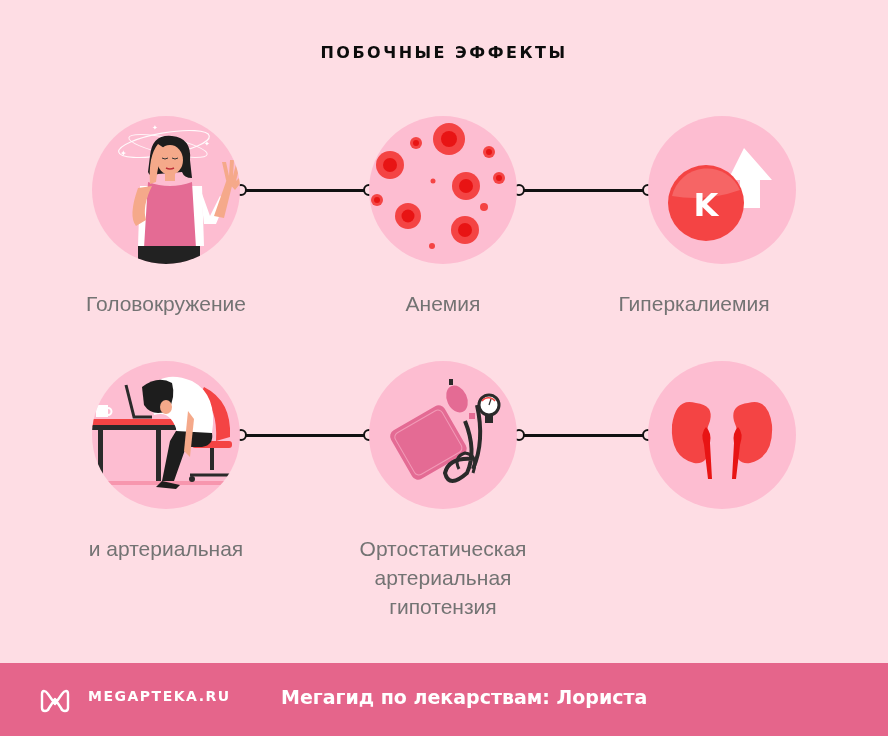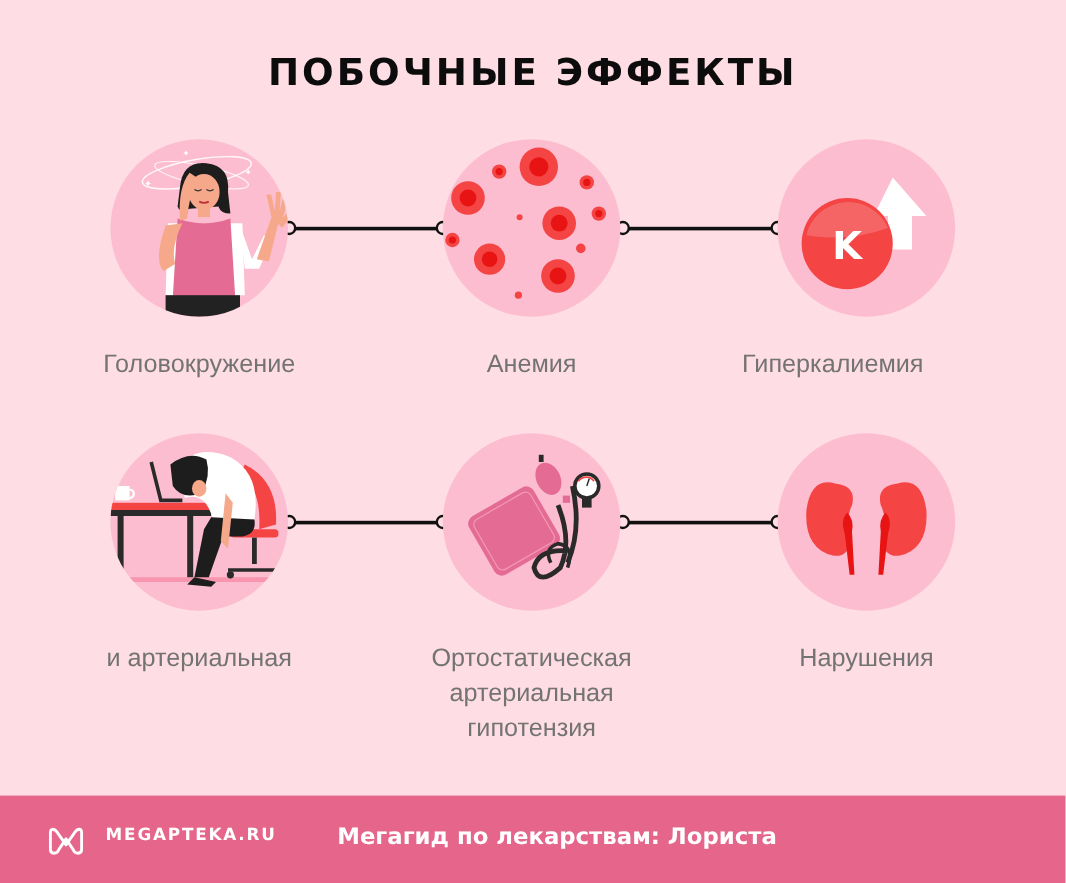--- a/index.html
+++ b/index.html
@@ -8,21 +8,21 @@
     background: #fedde4;
     font-family: "Liberation Sans", "DejaVu Sans", sans-serif;
     position: relative;
     color: #141414;
   }
   .title {
     position: absolute; left: 0; right: 0; top: 43px;
     text-align: center;
     font-family: "DejaVu Sans", sans-serif;
     font-weight: bold;
-    font-size: 31px;
+    font-size: 16px;
     letter-spacing: 2.5px;
     color: #0c0c0c;
   }
   .circle {
     position: absolute;
     width: 148px; height: 148px;
     border-radius: 50%;
     background: #fdbdd1;
     overflow: hidden;
   }
@@ -222,21 +222,20 @@
 
 <div class="label" style="left:36px; top:534px;">
   <div>и артериальная</div>
 </div>
 <div class="label" style="left:313px; top:534px;">
   <div>Ортостатическая</div>
   <div>артериальная</div>
   <div>гипотензия</div>
 </div>
 <div class="label" style="left:592px; top:534px;">
-  <div>Нарушения</div>
 </div>
 
 <div class="footer"></div>
 <svg class="logo-icon" viewBox="0 0 30 26">
   <path d="M4 4 Q2 4 2 7 L2 21 Q2 24 5 24 Q8 24 9 21 L15 12 L21 21 Q22 24 25 24 Q28 24 28 21 L28 7 Q28 4 26 4 Q24 4 22 7 L15 17 L8 7 Q6 4 4 4 Z" fill="none" stroke="#fff" stroke-width="2.4" stroke-linejoin="round"></path>
 </svg>
 <div class="brand">MEGAPTEKA.RU</div>
 <div class="tagline">Мегагид по лекарствам: Лориста</div>
 
 </body></html>

